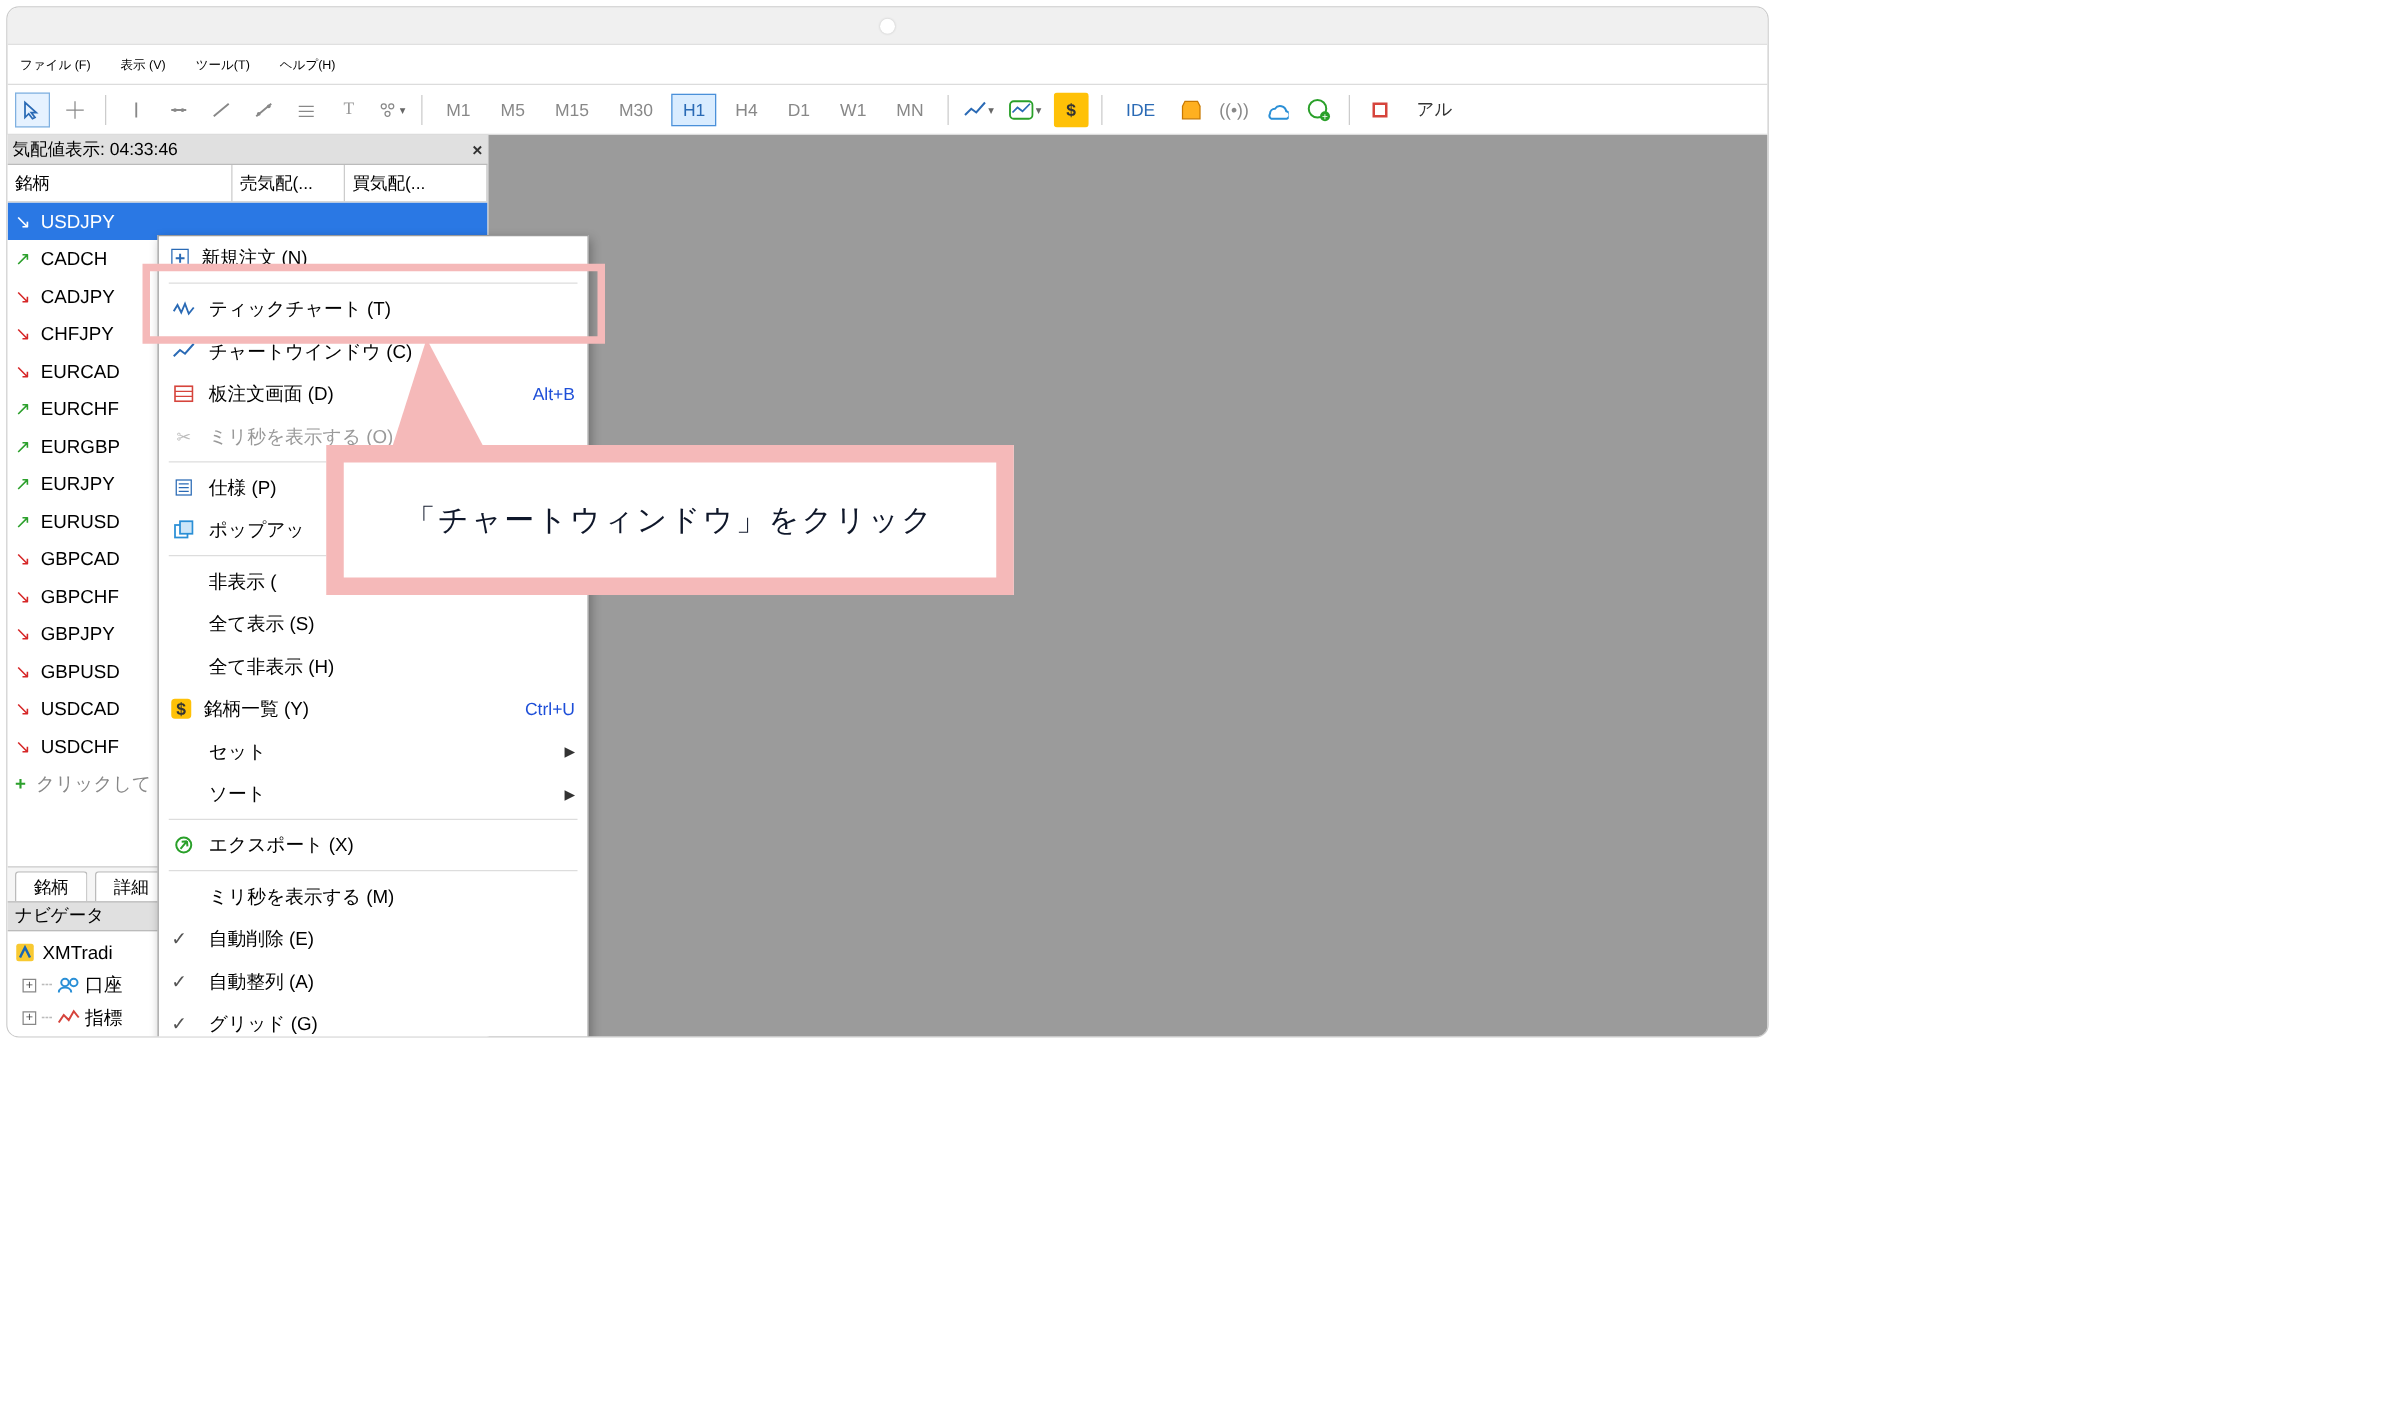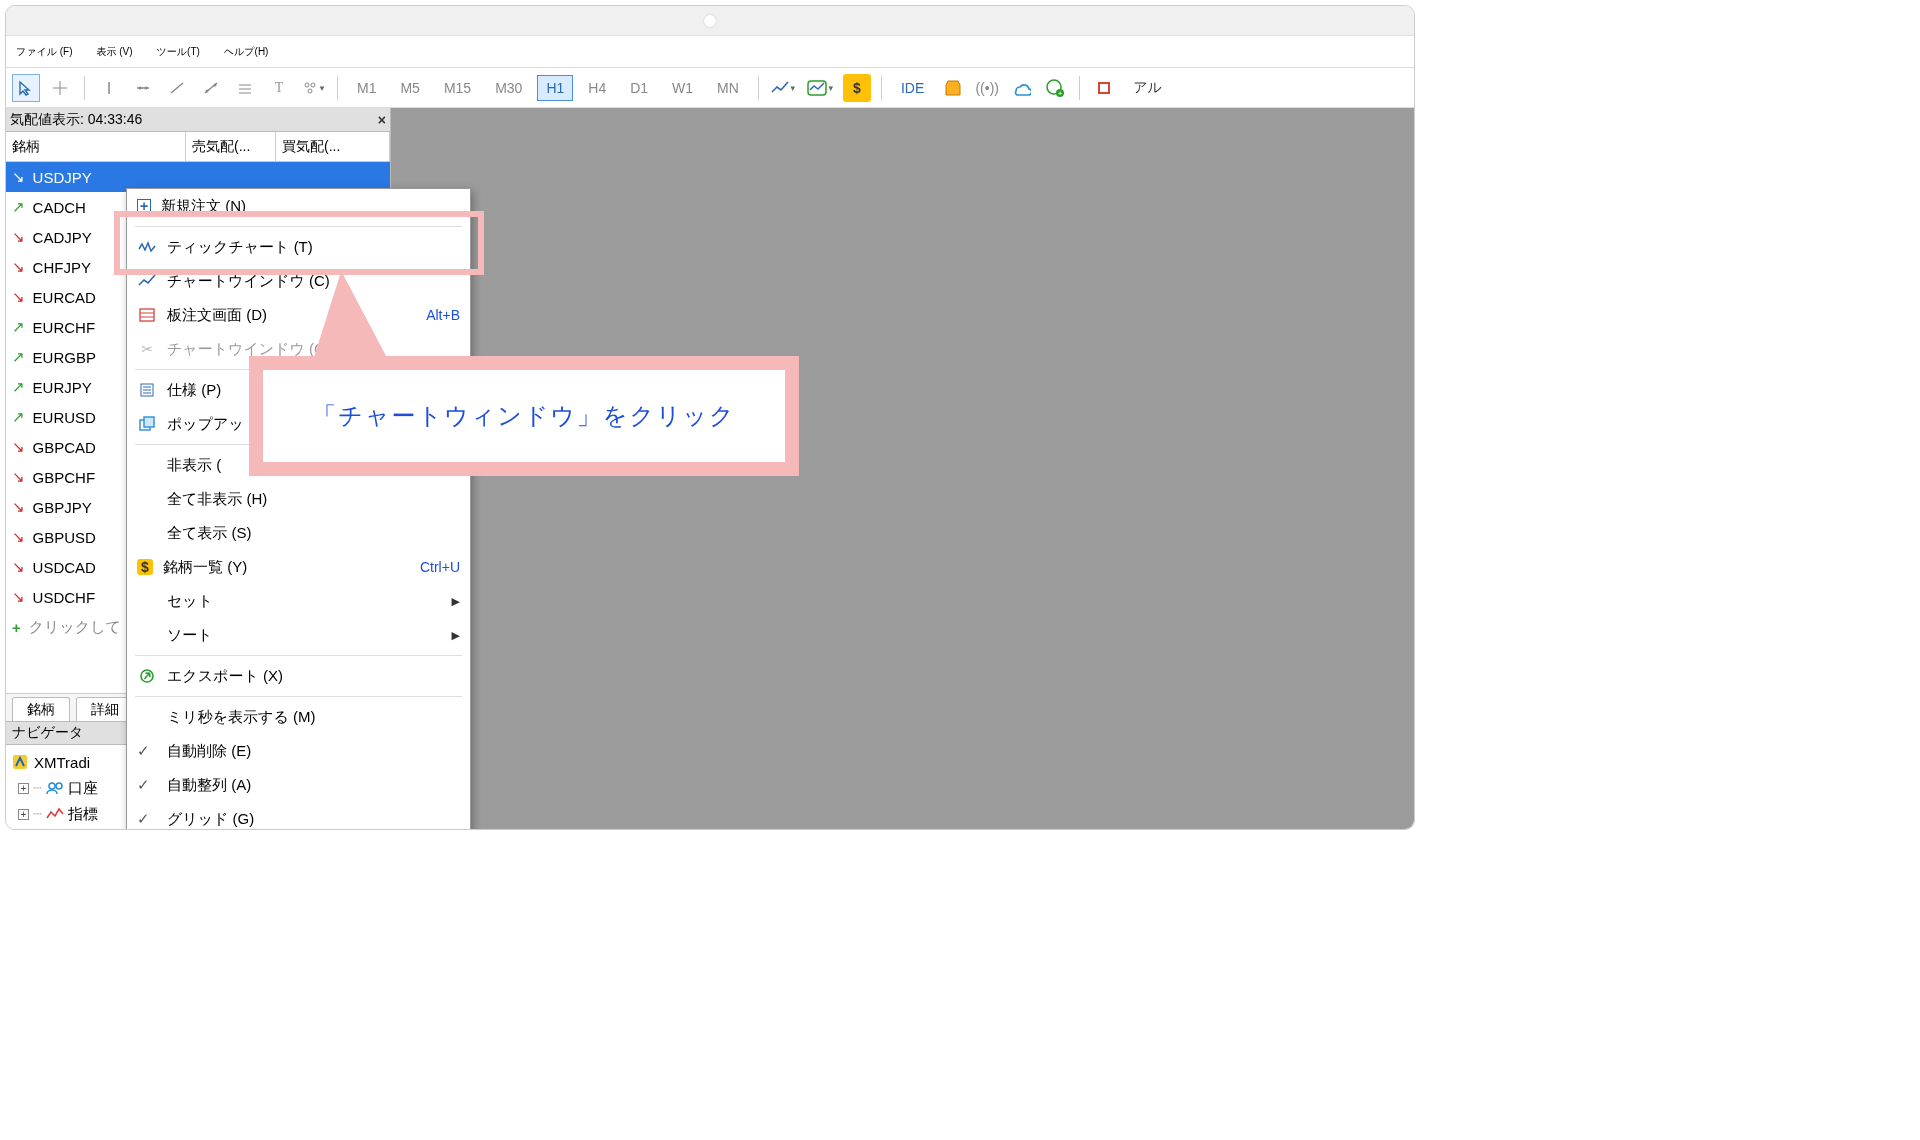--- a/index.html
+++ b/index.html
@@ -271,33 +271,33 @@
     top: 205px;
     width: 370px;
     height: 64px;
     border: 6px solid #f5b9b9;
     z-index: 200;
     pointer-events: none;
   }
   
   .callout {
     position: absolute;
-    left: 243px;
+    left: 255px;
     top: 350px;
     width: 550px;
     height: 120px;
     background: #fff;
     border: 14px solid #f5b9b9;
     z-index: 250;
     display: flex;
     align-items: center;
     justify-content: center;
     font-size: 24px;
     letter-spacing: 2px;
-    color: #1d4ed8;
+    color: #0f172a;
   }
   .callout-tail {
     position: absolute;
     left: 302px;
     top: 265px;
     width: 0;
     height: 0;
     border-left: 38px solid transparent;
     border-right: 38px solid transparent;
     border-bottom: 90px solid #f5b9b9;
@@ -577,21 +577,21 @@
             <rect x="1" y="1" width="14" height="12" fill="none" stroke="#d6443c" stroke-width="1.3"></rect>
             <line x1="1" y1="5" x2="15" y2="5" stroke="#d6443c"></line>
             <line x1="1" y1="9" x2="15" y2="9" stroke="#d6443c"></line>
           </svg>
       </span>
       <span>板注文画面 (D)</span>
       <span class="cm-shortcut">Alt+B</span>
     </div>
     <div class="cm-item disabled">
       <span class="cm-icon" style="color:#bbb;">✂</span>
-      <span>チャートウインドウ (O)</span>
+      <span>ミリ秒を表示する (O)</span>
     </div>
     <div class="cm-sep"></div>
     <div class="cm-item">
       <span class="cm-icon">
         <svg width="14" height="14">
             <rect x="1" y="1" width="12" height="12" fill="none" stroke="#2a6ab5"></rect>
             <line x1="3" y1="4" x2="11" y2="4" stroke="#2a6ab5"></line>
             <line x1="3" y1="7" x2="11" y2="7" stroke="#2a6ab5"></line>
             <line x1="3" y1="10" x2="11" y2="10" stroke="#2a6ab5"></line>
           </svg>
@@ -607,25 +607,25 @@
       </span>
       <span>ポップアッ</span>
     </div>
     <div class="cm-sep"></div>
     <div class="cm-item">
       <span class="cm-icon"></span>
       <span>非表示 (</span>
     </div>
     <div class="cm-item">
       <span class="cm-icon"></span>
+      <span>全て表示 (S)</span>
+    </div>
+    <div class="cm-item">
+      <span class="cm-icon"></span>
       <span>全て非表示 (H)</span>
-    </div>
-    <div class="cm-item">
-      <span class="cm-icon"></span>
-      <span>全て表示 (S)</span>
     </div>
     <div class="cm-item">
       <span class="cm-icon" style="background:#ffc107;border-radius:3px;font-weight:bold;color:#333;width:16px;height:16px;">$</span>
       <span>銘柄一覧 (Y)</span>
       <span class="cm-shortcut">Ctrl+U</span>
     </div>
     <div class="cm-item">
       <span class="cm-icon"></span>
       <span>セット</span>
       <span class="cm-arrow">▶</span>

